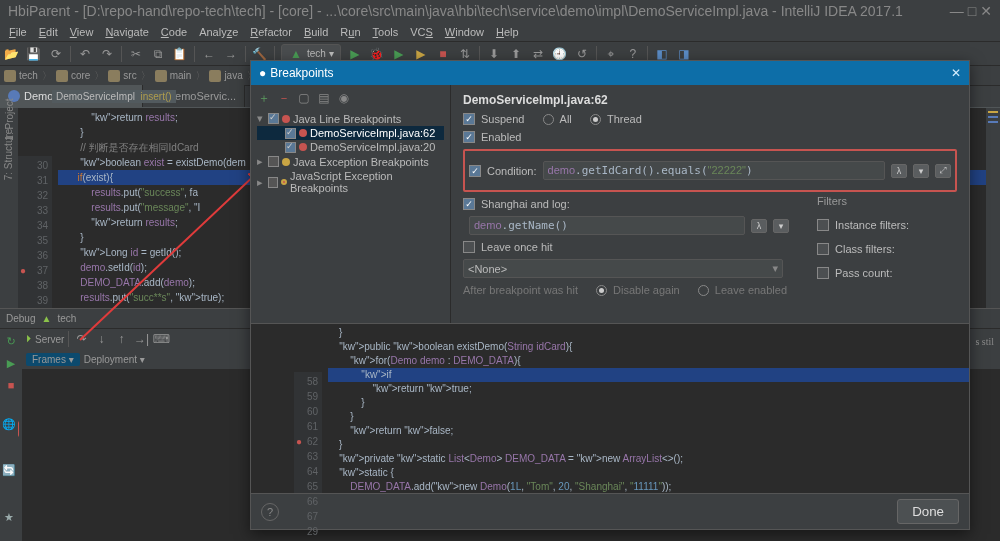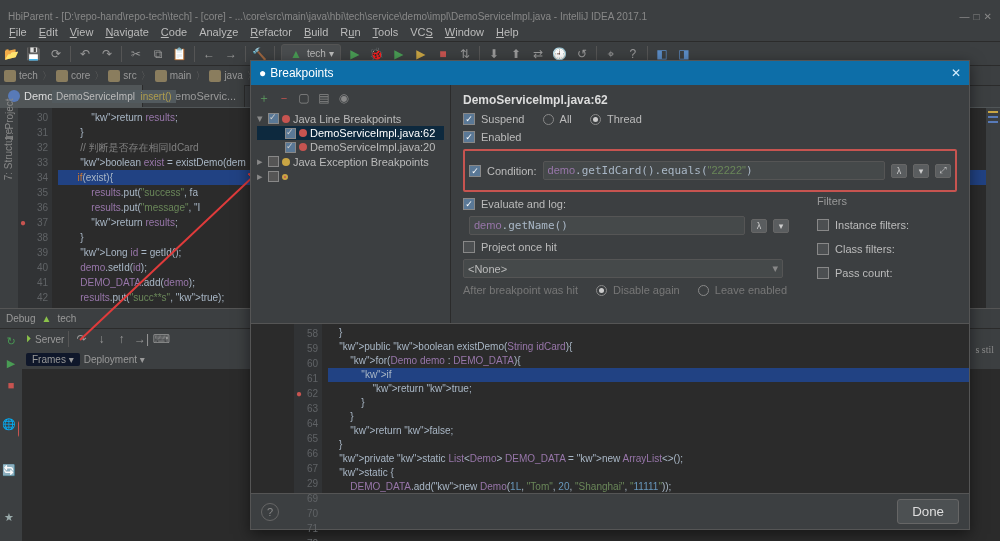--- a/index.html
+++ b/index.html
@@ -1,18 +1,18 @@
 <!DOCTYPE html>
 <html><head>
 <meta charset="utf-8">
 <style>
 * { margin:0; padding:0; box-sizing:border-box; font-family:"Segoe UI",Arial,sans-serif; }
 body { background:#2b2b2b; color:#bbb; font-size:11px; width:1000px; height:541px; overflow:hidden; position:relative; }
 
-.title-bar { height:22px; background:#3c3f41; display:flex; align-items:flex-end; padding:0 8px; color:#888; font-size:10px; }
+.title-bar { height:22px; background:#3c3f41; display:flex; align-items:center; padding:0 8px; color:#888; font-size:14px; }
 .title-bar .close-ctrl { margin-left:auto; display:flex; gap:4px; }
 
 .menubar { height:20px; background:#3c3f41; display:flex; align-items:center; padding:0 4px; gap:2px; border-bottom:1px solid #2b2b2b; }
 .menubar span { padding:2px 5px; color:#bbb; cursor:default; }
 .menubar span u { text-decoration:underline; }
 
 .toolbar { height:24px; background:#3c3f41; display:flex; align-items:center; padding:0 4px; gap:6px; border-bottom:1px solid #2b2b2b; }
 .tb-ico { width:16px; height:16px; display:inline-flex; align-items:center; justify-content:center; font-size:12px; color:#999; }
 .tb-ico.blue { color:#5b8cc6; }
 .tb-ico.green { color:#499c54; }
@@ -29,21 +29,21 @@
 .crumb-sep { color:#666; }
 
 .tabs { height:22px; background:#3c3f41; display:flex; align-items:flex-end; border-bottom:1px solid #515658; }
 .tabs .tab { height:22px; padding:3px 8px; background:#3c3f41; color:#999; display:flex; align-items:center; gap:4px; font-size:11px; border-right:1px solid #2b2b2b; }
 .tabs .tab.active { background:#515658; color:#ddd; }
 
 .left-rail { position:absolute; left:0; top:108px; width:18px; height:200px; background:#3c3f41; display:flex; flex-direction:column; align-items:center; gap:24px; padding-top:6px; }
 .rail-label { transform:rotate(-90deg); white-space:nowrap; font-size:10px; color:#888; }
 
 .editor-area { position:absolute; left:18px; top:108px; right:0; height:200px; background:#2b2b2b; display:flex; }
-.gutter { width:34px; background:#313335; color:#606366; text-align:right; padding:2px 4px 0 0; font:10px/15px Consolas,monospace; }
+.gutter { width:34px; background:#313335; color:#606366; text-align:right; padding:2px 4px 0 0; font:10px/15px Consolas,monospace;margin-top:48px; }
 .gutter .bp-gut { position:relative; }
 .gutter .bp-gut::before { content:"●"; color:#c75450; position:absolute; left:2px; }
 .code { flex:1; font:10px/15px Consolas,monospace; color:#a9b7c6; padding:2px 0 0 6px; white-space:pre; overflow:hidden; }
 .kw { color:#cc7832; }
 .str { color:#6a8759; }
 .num { color:#6897bb; }
 .cmt { color:#808080; }
 .fld { color:#9876aa; }
 .hl-line { background:#214283; display:inline-block; width:100%; }
 .ann { position:absolute; top:-18px; left:34px; background:#525a5e; padding:1px 4px; font-size:10px; color:#bbb; }
@@ -313,21 +313,21 @@
         <span style="color:#8bc34a">⏵</span>
           <span>Server</span>
         <span class="tb-sep"></span>
         <span class="tb-ico gray">↷</span>
         <span class="tb-ico gray">↓</span>
         <span class="tb-ico gray">↑</span>
         <span class="tb-ico gray">→|</span>
         <span class="tb-ico gray">⌨</span>
       </div>
       <div class="frames-tb" style="background:#3c3f41">
-        <span style="background:#0f172a;padding:1px 6px;border-radius:2px"><span>Frames</span> ▾</span>
+        <span style="background:#0c4a6e;padding:1px 6px;border-radius:2px"><span>Frames</span> ▾</span>
         <span><span>Deployment</span> ▾</span>
       </div>
       <div class="frames-empty">Frames are not available</div>
     </div>
   </div>
 </div>
 
 <div class="left-bottom-rail">
   <span class="ico">🌐</span>
   <span class="ico">🔄</span>
@@ -377,20 +377,21 @@
       <div class="tree-node">
           <span class="tree-arrow">▸</span>
           <span class="chk"></span>
           <span class="dot orange"></span>
           <span>Java Exception Breakpoints</span>
         </div>
       <div class="tree-node">
           <span class="tree-arrow">▸</span>
           <span class="chk"></span>
           <span class="dot js"></span>
+          <span>JavaScript Exception Breakpoints</span>
         </div>
     </div>
 
     <div class="bp-detail">
       <div class="bp-detail-title">DemoServiceImpl.java:62</div>
       <div class="chk-row">
         <span class="chk on"></span><span>Suspend</span>
         &nbsp;&nbsp;<span class="radio"></span><span>All</span>
         &nbsp;&nbsp;<span class="radio on"></span><span>Thread</span>
       </div>
@@ -401,30 +402,30 @@
       <div class="cond-row">
         <span class="chk on"></span>
         <span>Condition:</span>
         <div class="cond-input"><span class="fld">demo</span>.getIdCard().equals(<span class="str">"22222"</span>)</div>
         <span class="cond-ico">λ</span>
         <span class="cond-ico">▾</span>
         <span class="cond-ico">⤢</span>
       </div>
       <div class="chk-row">
           <span class="chk on"></span>
-          <span>Evaluate and log:</span>
+          <span>Shanghai and log:</span>
         </div>
       <div style="display:flex;gap:6px;align-items:center;margin-left:6px;max-width:320px">
         <div class="cond-input" style="flex:1"><span class="fld">demo</span>.getName()</div>
         <span class="cond-ico">λ</span>
         <span class="cond-ico">▾</span>
       </div>
       <div class="chk-row">
           <span class="chk"></span>
-          <span>Project once hit</span>
+          <span>Leave once hit</span>
         </div>
       <div class="sel-box" style="max-width:320px">
           <span>&lt;None&gt;</span>
           <span class="arr">▾</span>
         </div>
       <div class="chk-row" style="color:#777">
         <span>After breakpoint was hit</span>&nbsp;&nbsp;
         <span class="radio on"></span><span>Disable again</span>&nbsp;&nbsp;
         <span class="radio"></span><span>Leave enabled</span>
       </div>
@@ -467,13 +468,13 @@
       </div>
     <div class="code" id="prev-code"><div>    }</div><div></div><div>    <span class="&lt;span">"kw"</span>&gt;public <span class="&lt;span">"kw"</span>&gt;boolean existDemo(<span class="fld">String</span> <span class="fld">idCard</span>){</div><div>        <span class="&lt;span">"kw"</span>&gt;for(<span class="fld">Demo</span> <span class="fld">demo</span> : <span class="fld">DEMO_DATA</span>){</div><div><span class="hl-line">            <span class="&lt;span">"kw"</span>&gt;if</span>(.getIdCard().equalsIgnoreCase()){</div><div>                <span class="&lt;span">"kw"</span>&gt;return <span class="&lt;span">"kw"</span>&gt;true;</div><div>            }</div><div>        }</div><div>        <span class="&lt;span">"kw"</span>&gt;return <span class="&lt;span">"kw"</span>&gt;false;</div><div>    }</div><div></div><div>    <span class="&lt;span">"kw"</span>&gt;private <span class="&lt;span">"kw"</span>&gt;static <span class="fld">List</span>&lt;<span class="fld">Demo</span>&gt; <span class="fld">DEMO_DATA</span> = <span class="&lt;span">"kw"</span>&gt;new <span class="fld">ArrayList</span>&lt;&gt;();</div><div></div><div>    <span class="&lt;span">"kw"</span>&gt;static {</div><div>        <span class="fld">DEMO_DATA</span>.add(<span class="&lt;span">"kw"</span>&gt;new <span class="fld">Demo</span>(<span class="num">1L</span>, <span class="str">"Tom"</span>, <span class="num">20</span>, <span class="str">"Shanghai"</span>, <span class="str">"<span class="num">11111</span>"</span>));</div></div>
   </div>
 
   <div class="bp-footer">
     <span class="help">?</span>
     <button class="done">Done</button>
   </div>
 </div>
 
-<div style="position:absolute; right:6px; top:344px; font:10px Consolas; color:#888">s stil</div>
+<div style="position:absolute; right:6px; top:336px; font:10px Consolas; color:#888">s stil</div>
 
 </body></html>

